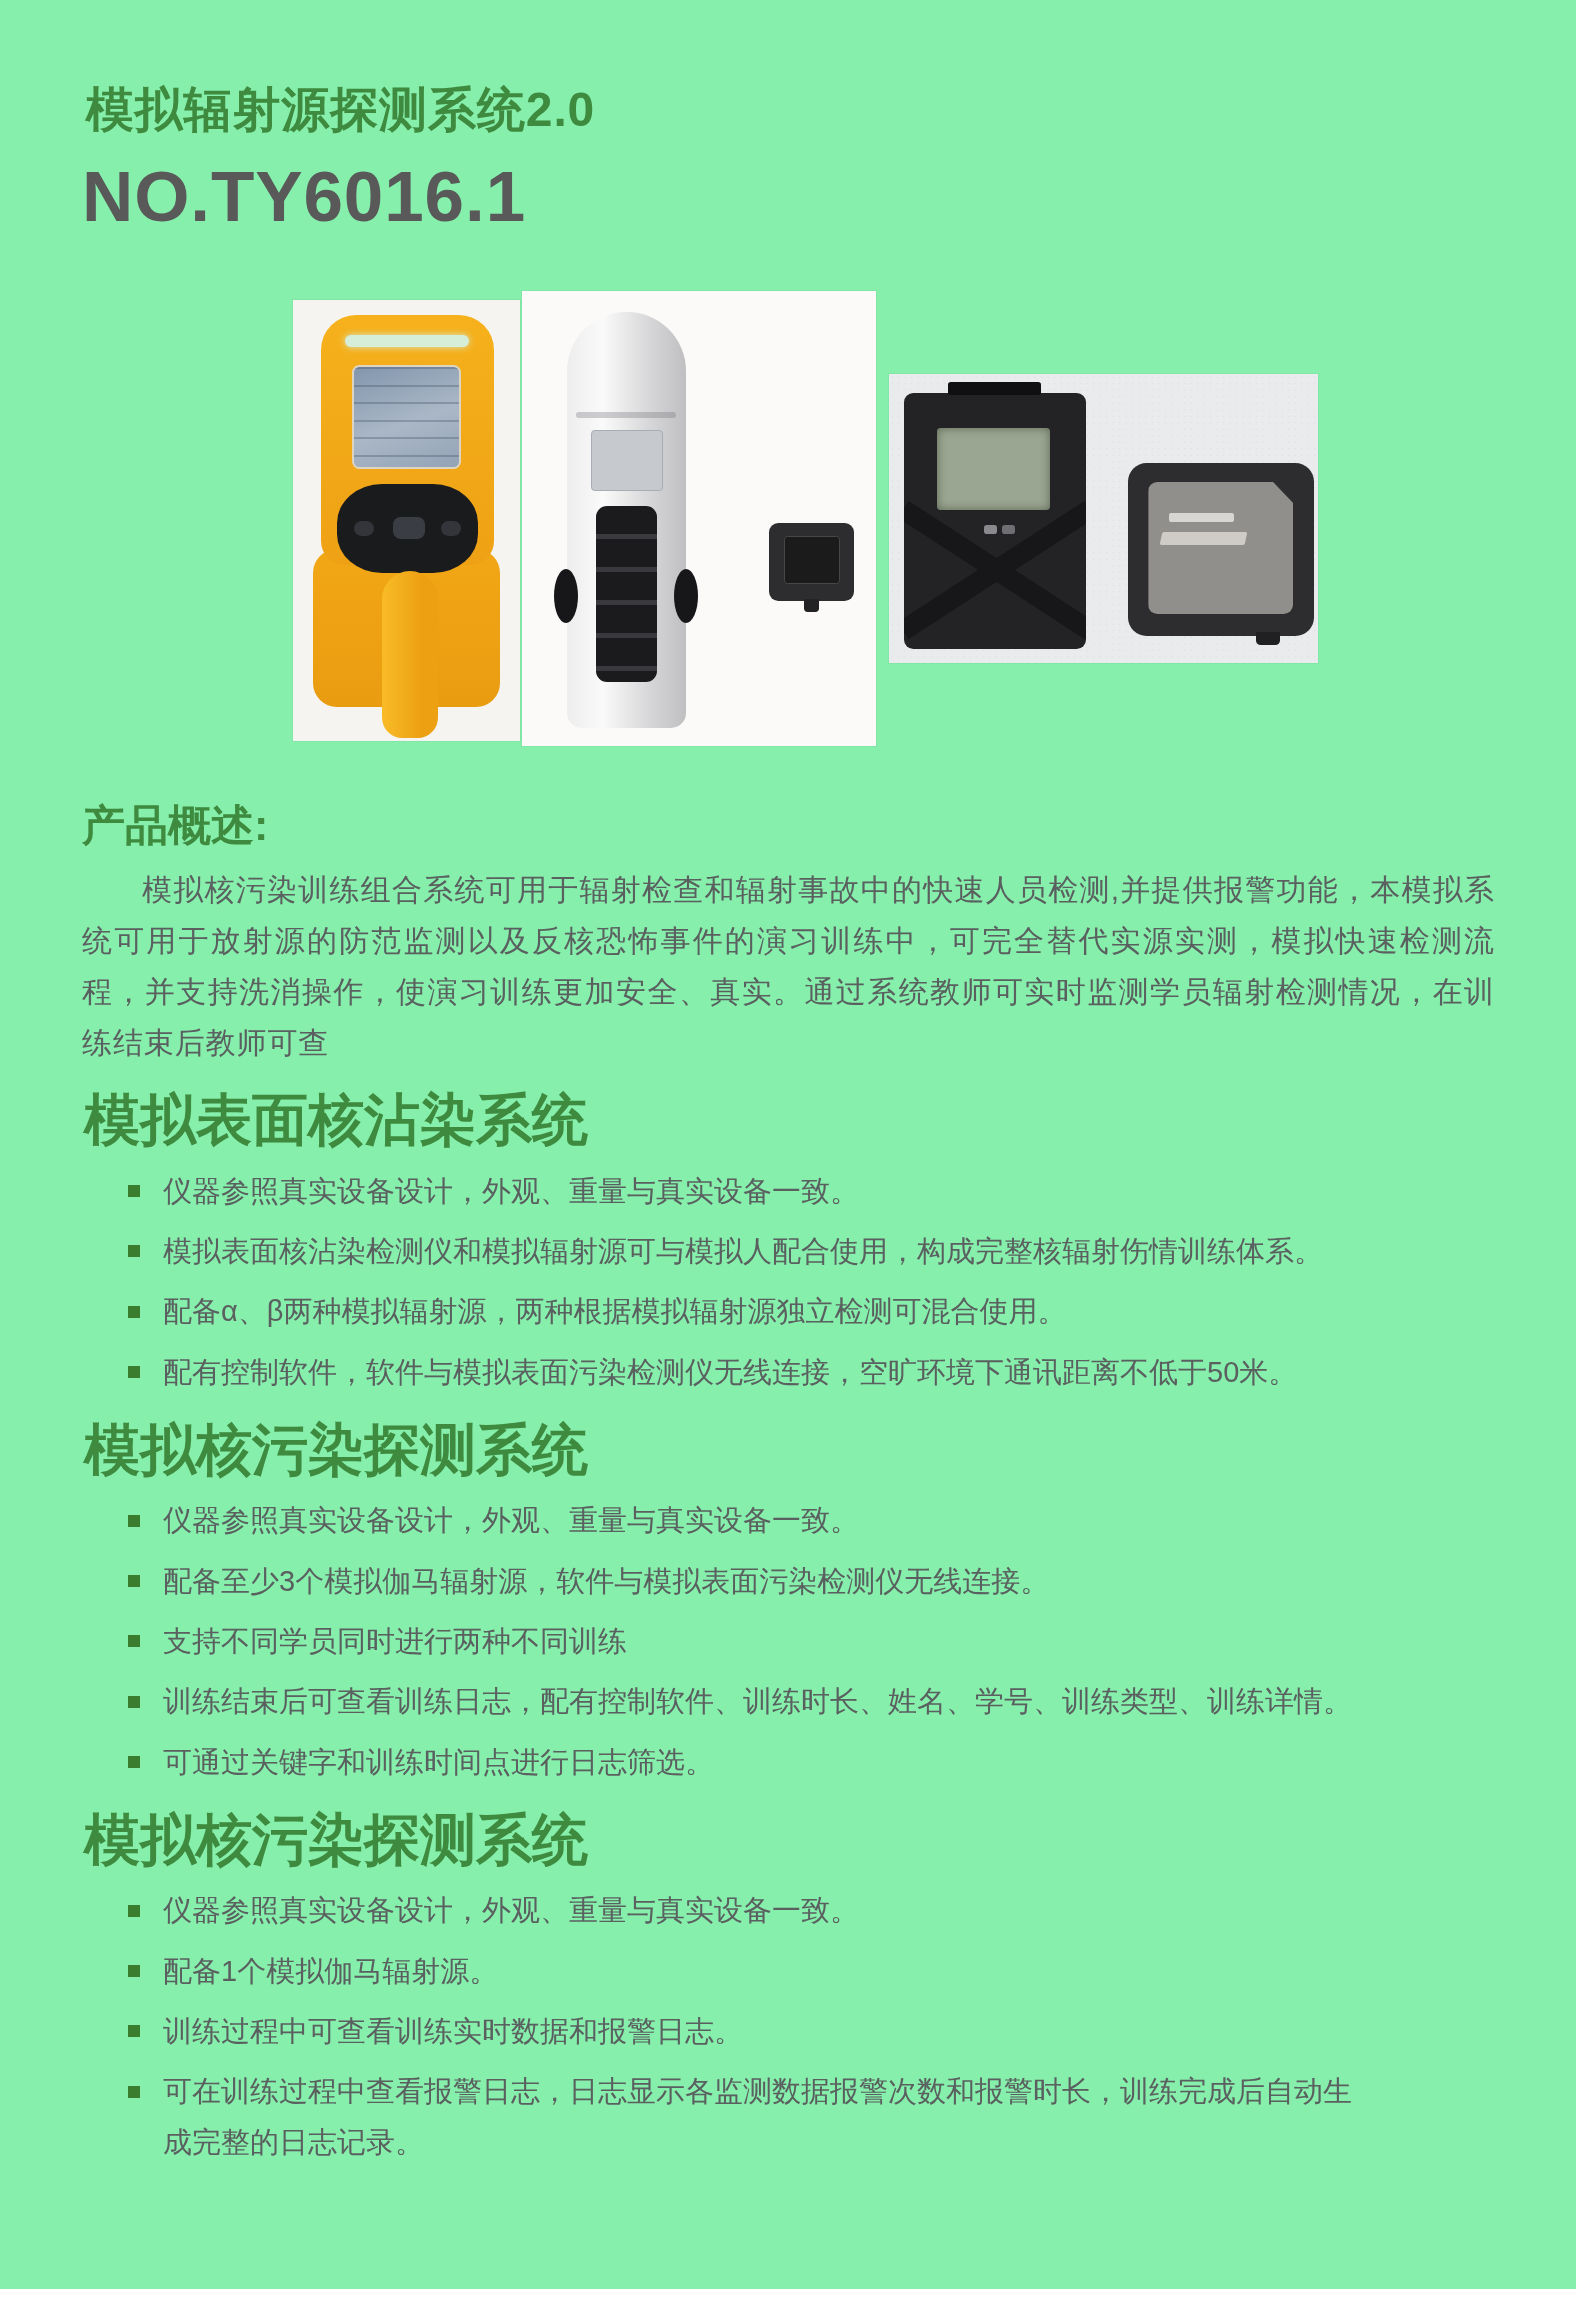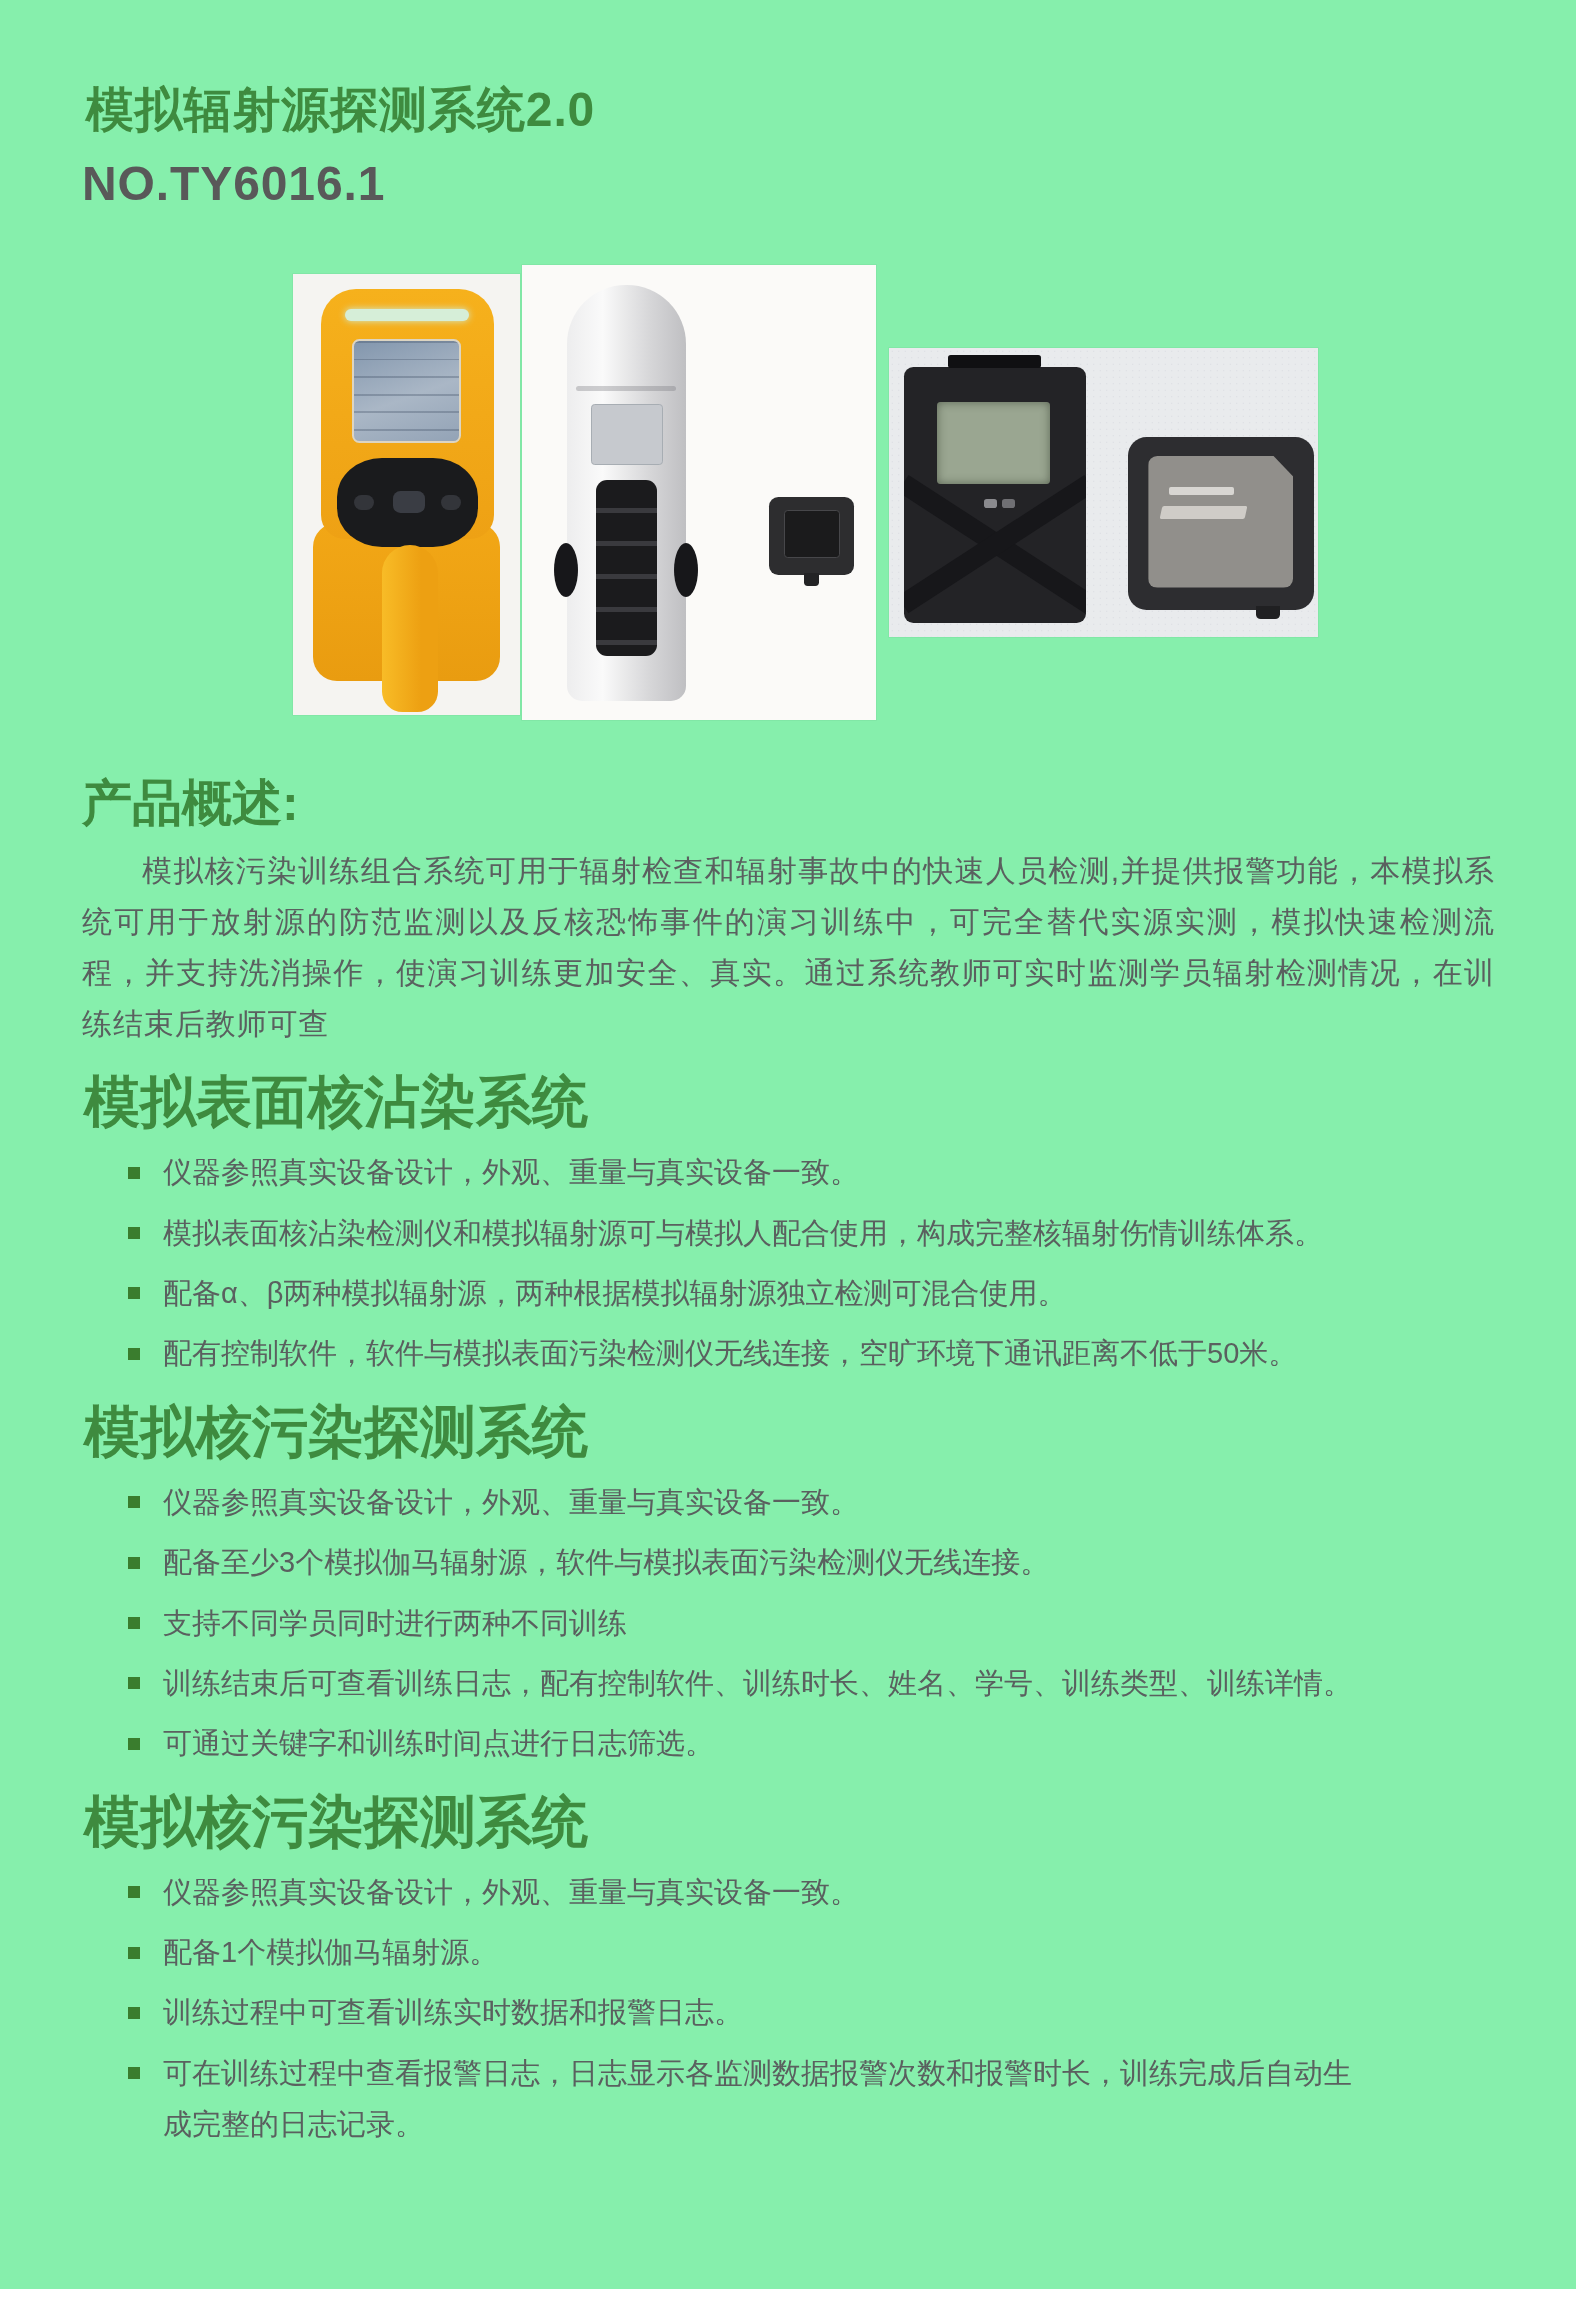--- a/index.html
+++ b/index.html
@@ -5,21 +5,21 @@
   * { box-sizing: border-box; }
   html,body { margin:0; padding:0; background:#ffffff; }
   .page {
     position:relative; width:1577px; height:2289px; margin:0 auto;
     background:#86efac; overflow:hidden;
     padding:82px 82px 0 82px;
     font-family:"Liberation Sans","DejaVu Sans",sans-serif;
     color:#5a605f;
   }
   .title { color:#3e8b3f; font-size:48px; font-weight:bold; margin:0 0 0 3.7px; line-height:1.15; letter-spacing:0.9px; }
-  .model { color:#595959; font-size:48px; font-weight:bold; margin-top:18.6px; line-height:1.15; letter-spacing:0.9px; }
+  .model { color:#595959; font-size:71px; font-weight:bold; margin-top:18.6px; line-height:1.15; letter-spacing:0.9px; }
 
   
   .photos { position:relative; height:482px; margin-top:37px; }
   .photo { position:absolute; box-shadow:0 0 0 0.9px rgba(0,0,0,0.035); }
   .photo1 { left:211px; top:26px;  width:227px; height:441px; background:#f5f4f1; }
   .photo2 { left:440px; top:16.7px;  width:354px; height:455px; background:#fbfaf8; }
   .photo3 { left:807px; top:100px; width:429px; height:289px;
             background:#e9ebed;
             background-image:radial-gradient(rgba(160,165,175,.25) 0.9px, transparent 0.9px);
             background-size:6.5px 6.5px; }
@@ -61,21 +61,21 @@
   .ds-dot1   { left:80px;  top:132px; width:13px; height:9.3px; border-radius:2.8px; background:#8a8a8e; }
   .ds-dot2   { left:98px; top:132px; width:13px; height:9.3px; border-radius:2.8px; background:#6f6f73; }
   .cs-outer  { left:239px; top:89px;  width:186px; height:173px; border-radius:18.6px; background:#2d2d30; }
   .cs-lid    { left:20.4px;  top:18.6px;  width:145px; height:132px; border-radius:9.3px; background:#918f8b;
                clip-path:polygon(0 0, 86% 0, 100% 16%, 100% 100%, 0 100%); }
   .cs-mark1  { left:41px;  top:50px;  width:65px;  height:8.3px;  background:#d8d6d2; border-radius:1.9px; }
   .cs-mark2  { left:33px;  top:69px;  width:85px;  height:13px; background:#cfccc7; border-radius:1.9px; transform:skewX(-12deg); }
   .cs-latch  { left:367px; top:258px; width:24px;  height:13px; border-radius:0 0 4.6px 4.6px; background:#202022; }
 
   
-  .ov-heading  { color:#3e8b3f; font-size:50px; font-weight:bold; margin:45px 0 0 0; line-height:1.15; }
+  .ov-heading  { color:#3e8b3f; font-size:43px; font-weight:bold; margin:45px 0 0 0; line-height:1.15; }
   .ov-body     { color:#5a605f; font-size:30px; line-height:51px; letter-spacing:0.9px;
                  text-align:justify; text-indent:2em; margin:13px 0 0 0; }
   .sec-heading { color:#3e8b3f; font-size:56px; font-weight:bold; margin:20.4px 0 0 1.9px; line-height:1.15; }
   ul.bullets   { list-style:none; margin:13px 0 0 0; padding:0; }
   ul.bullets li{ position:relative; padding-left:81px; line-height:51px; margin-bottom:9.3px;
                  color:#5a605f; font-size:29px; max-width:1296px; }
   .sq { position:absolute; left:46px; top:19.5px; width:12px; height:12px; background:#3a7d2e; }
 </style>
 </head>
 <body>

